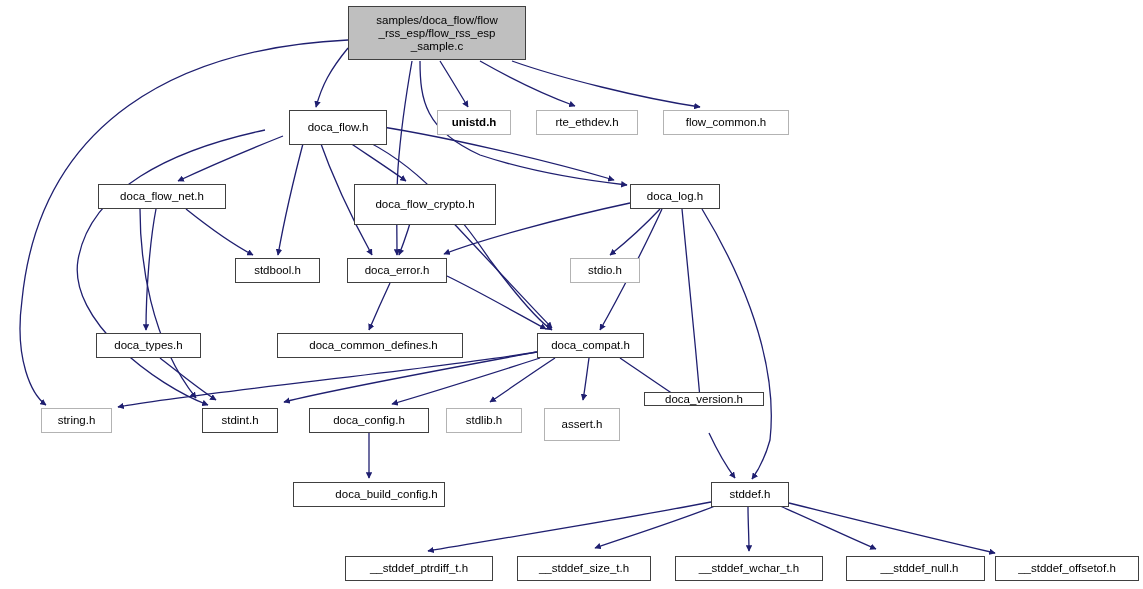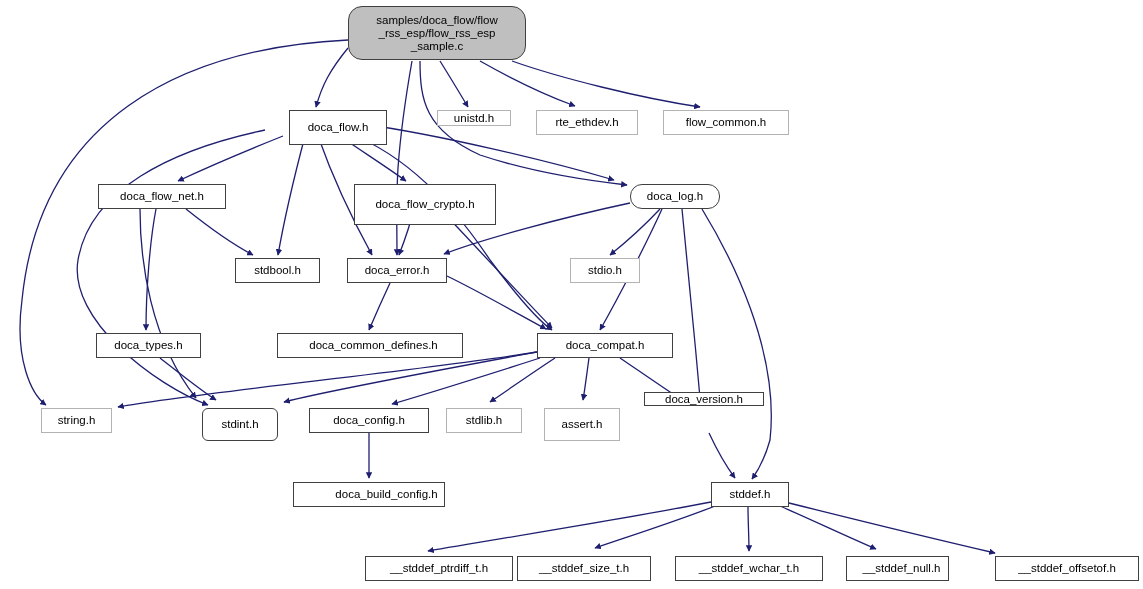--- a/index.html
+++ b/index.html
@@ -133,69 +133,69 @@
       <path d="M 715 506 C 680 520 630 536 595 548"></path>
 
       <path d="M 748 507 C 748 521 749 538 749 551"></path>
 
       <path d="M 780 506 C 812 520 848 537 876 549"></path>
 
       <path d="M 789 503 C 845 517 930 538 995 553"></path>
     </g>
   </svg>
 
-  <div class="node root" style="left:348px; top:6px; width:178px; height:54px;border-radius:14px;">samples/doca_flow/flow
+  <div class="node root" style="left:348px; top:6px; width:178px; height:54px;">samples/doca_flow/flow
 _rss_esp/flow_rss_esp
 _sample.c</div>
 
   <div class="node" style="left:265px; top:110px; width:98px; height:35px;margin-left:24px;">doca_flow.h</div>
 
-  <div class="node plain" style="left:437px; top:110px; width:74px; height:16px;">unistd.h</div>
+  <div class="node plain" style="left:437px; top:110px; width:74px; height:25px;font-weight:bold;">unistd.h</div>
 
   <div class="node plain" style="left:536px; top:110px; width:102px; height:25px;">rte_ethdev.h</div>
 
   <div class="node plain" style="left:663px; top:110px; width:126px; height:25px;">flow_common.h</div>
 
   <div class="node" style="left:98px; top:184px; width:128px; height:25px;">doca_flow_net.h</div>
 
   <div class="node" style="left:354px; top:184px; width:142px; height:41px;">doca_flow_crypto.h</div>
 
-  <div class="node" style="left:630px; top:184px; width:90px; height:25px;border-radius:12px;">doca_log.h</div>
+  <div class="node" style="left:630px; top:184px; width:90px; height:25px;">doca_log.h</div>
 
   <div class="node" style="left:235px; top:258px; width:85px; height:25px;">stdbool.h</div>
 
   <div class="node" style="left:347px; top:258px; width:100px; height:25px;">doca_error.h</div>
 
   <div class="node plain" style="left:570px; top:258px; width:70px; height:25px;">stdio.h</div>
 
   <div class="node" style="left:96px; top:333px; width:105px; height:25px;">doca_types.h</div>
 
   <div class="node" style="left:277px; top:333px; width:186px; height:25px;padding-left:7px;">doca_common_defines.h</div>
 
-  <div class="node" style="left:537px; top:333px; width:136px; height:25px;">doca_compat.h</div>
+  <div class="node" style="left:537px; top:333px; width:107px; height:25px;">doca_compat.h</div>
 
   <div class="node plain" style="left:41px; top:408px; width:71px; height:25px;">string.h</div>
 
-  <div class="node" style="left:202px; top:408px; width:76px; height:33px;border-radius:6px;">stdint.h</div>
+  <div class="node" style="left:202px; top:408px; width:76px; height:25px;">stdint.h</div>
 
   <div class="node" style="left:309px; top:408px; width:120px; height:25px;">doca_config.h</div>
 
   <div class="node plain" style="left:446px; top:408px; width:76px; height:25px;">stdlib.h</div>
 
   <div class="node plain" style="left:544px; top:408px; width:76px; height:33px;">assert.h</div>
 
   <div class="node" style="left:644px; top:392px; width:120px; height:14px;">doca_version.h</div>
 
   <div class="node" style="left:293px; top:482px; width:152px; height:25px;padding-left:35px;">doca_build_config.h</div>
 
   <div class="node" style="left:711px; top:482px; width:78px; height:25px;">stddef.h</div>
 
-  <div class="node" style="left:345px; top:556px; width:148px; height:25px;margin-left:20px;">__stddef_ptrdiff_t.h</div>
+  <div class="node" style="left:345px; top:556px; width:148px; height:25px;">__stddef_ptrdiff_t.h</div>
 
   <div class="node" style="left:517px; top:556px; width:134px; height:25px;">__stddef_size_t.h</div>
 
   <div class="node" style="left:675px; top:556px; width:148px; height:25px;">__stddef_wchar_t.h</div>
 
-  <div class="node" style="left:846px; top:556px; width:103px; height:25px;padding-left:8px;">__stddef_null.h</div>
+  <div class="node" style="left:846px; top:556px; width:139px; height:25px;padding-left:8px;">__stddef_null.h</div>
 
   <div class="node" style="left:995px; top:556px; width:144px; height:25px;">__stddef_offsetof.h</div>
 
 </div>
 
 </body></html>

